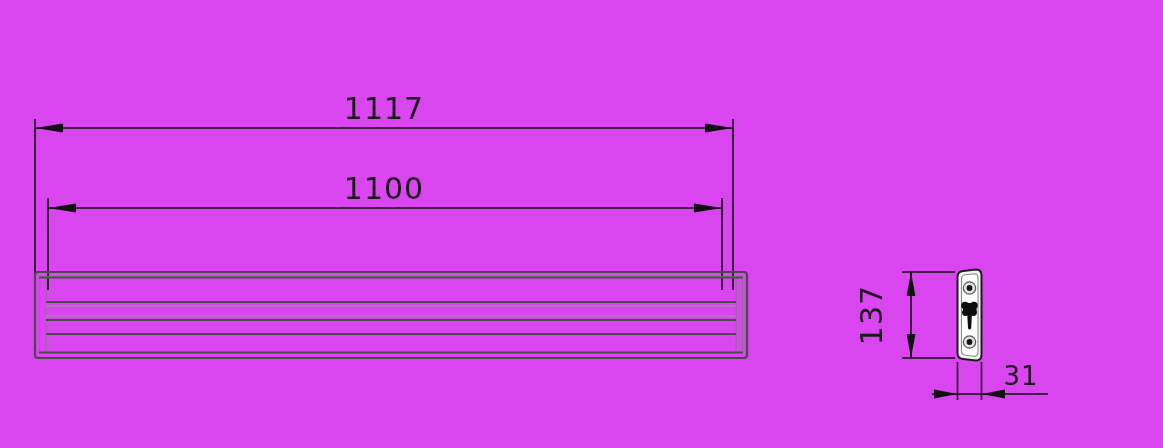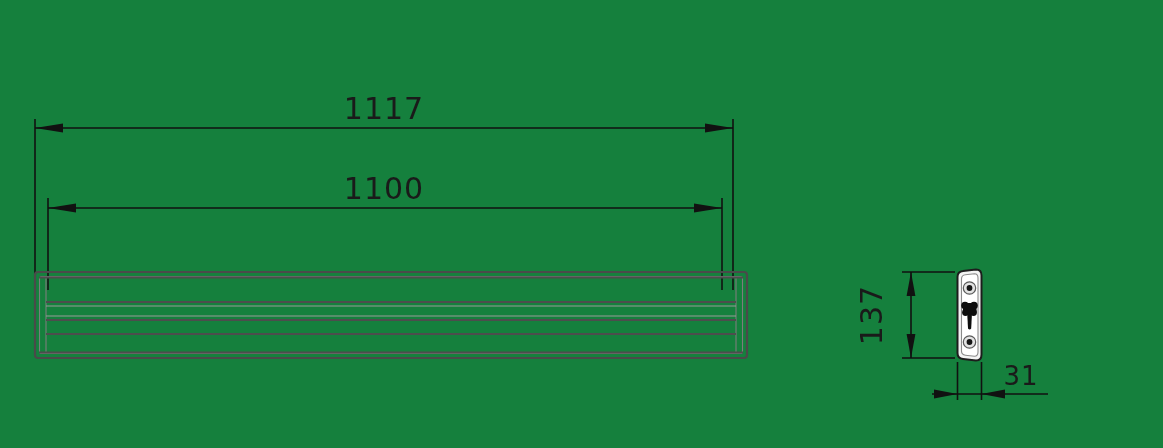--- a/index.html
+++ b/index.html
@@ -7,21 +7,21 @@
     padding: 0;
     background: #ffffff;
   }
   body {
     font-family: "DejaVu Sans", sans-serif;
   }
   #drawing-root {
     position: relative;
     width: 1163px;
     height: 448px;
-    background: #15803d;
+    background: #d946ef;
     overflow: hidden;
   }
   #drawing-svg {
     position: absolute;
     left: 0;
     top: 0;
     width: 1163px;
     height: 448px;
     display: block;
   }

